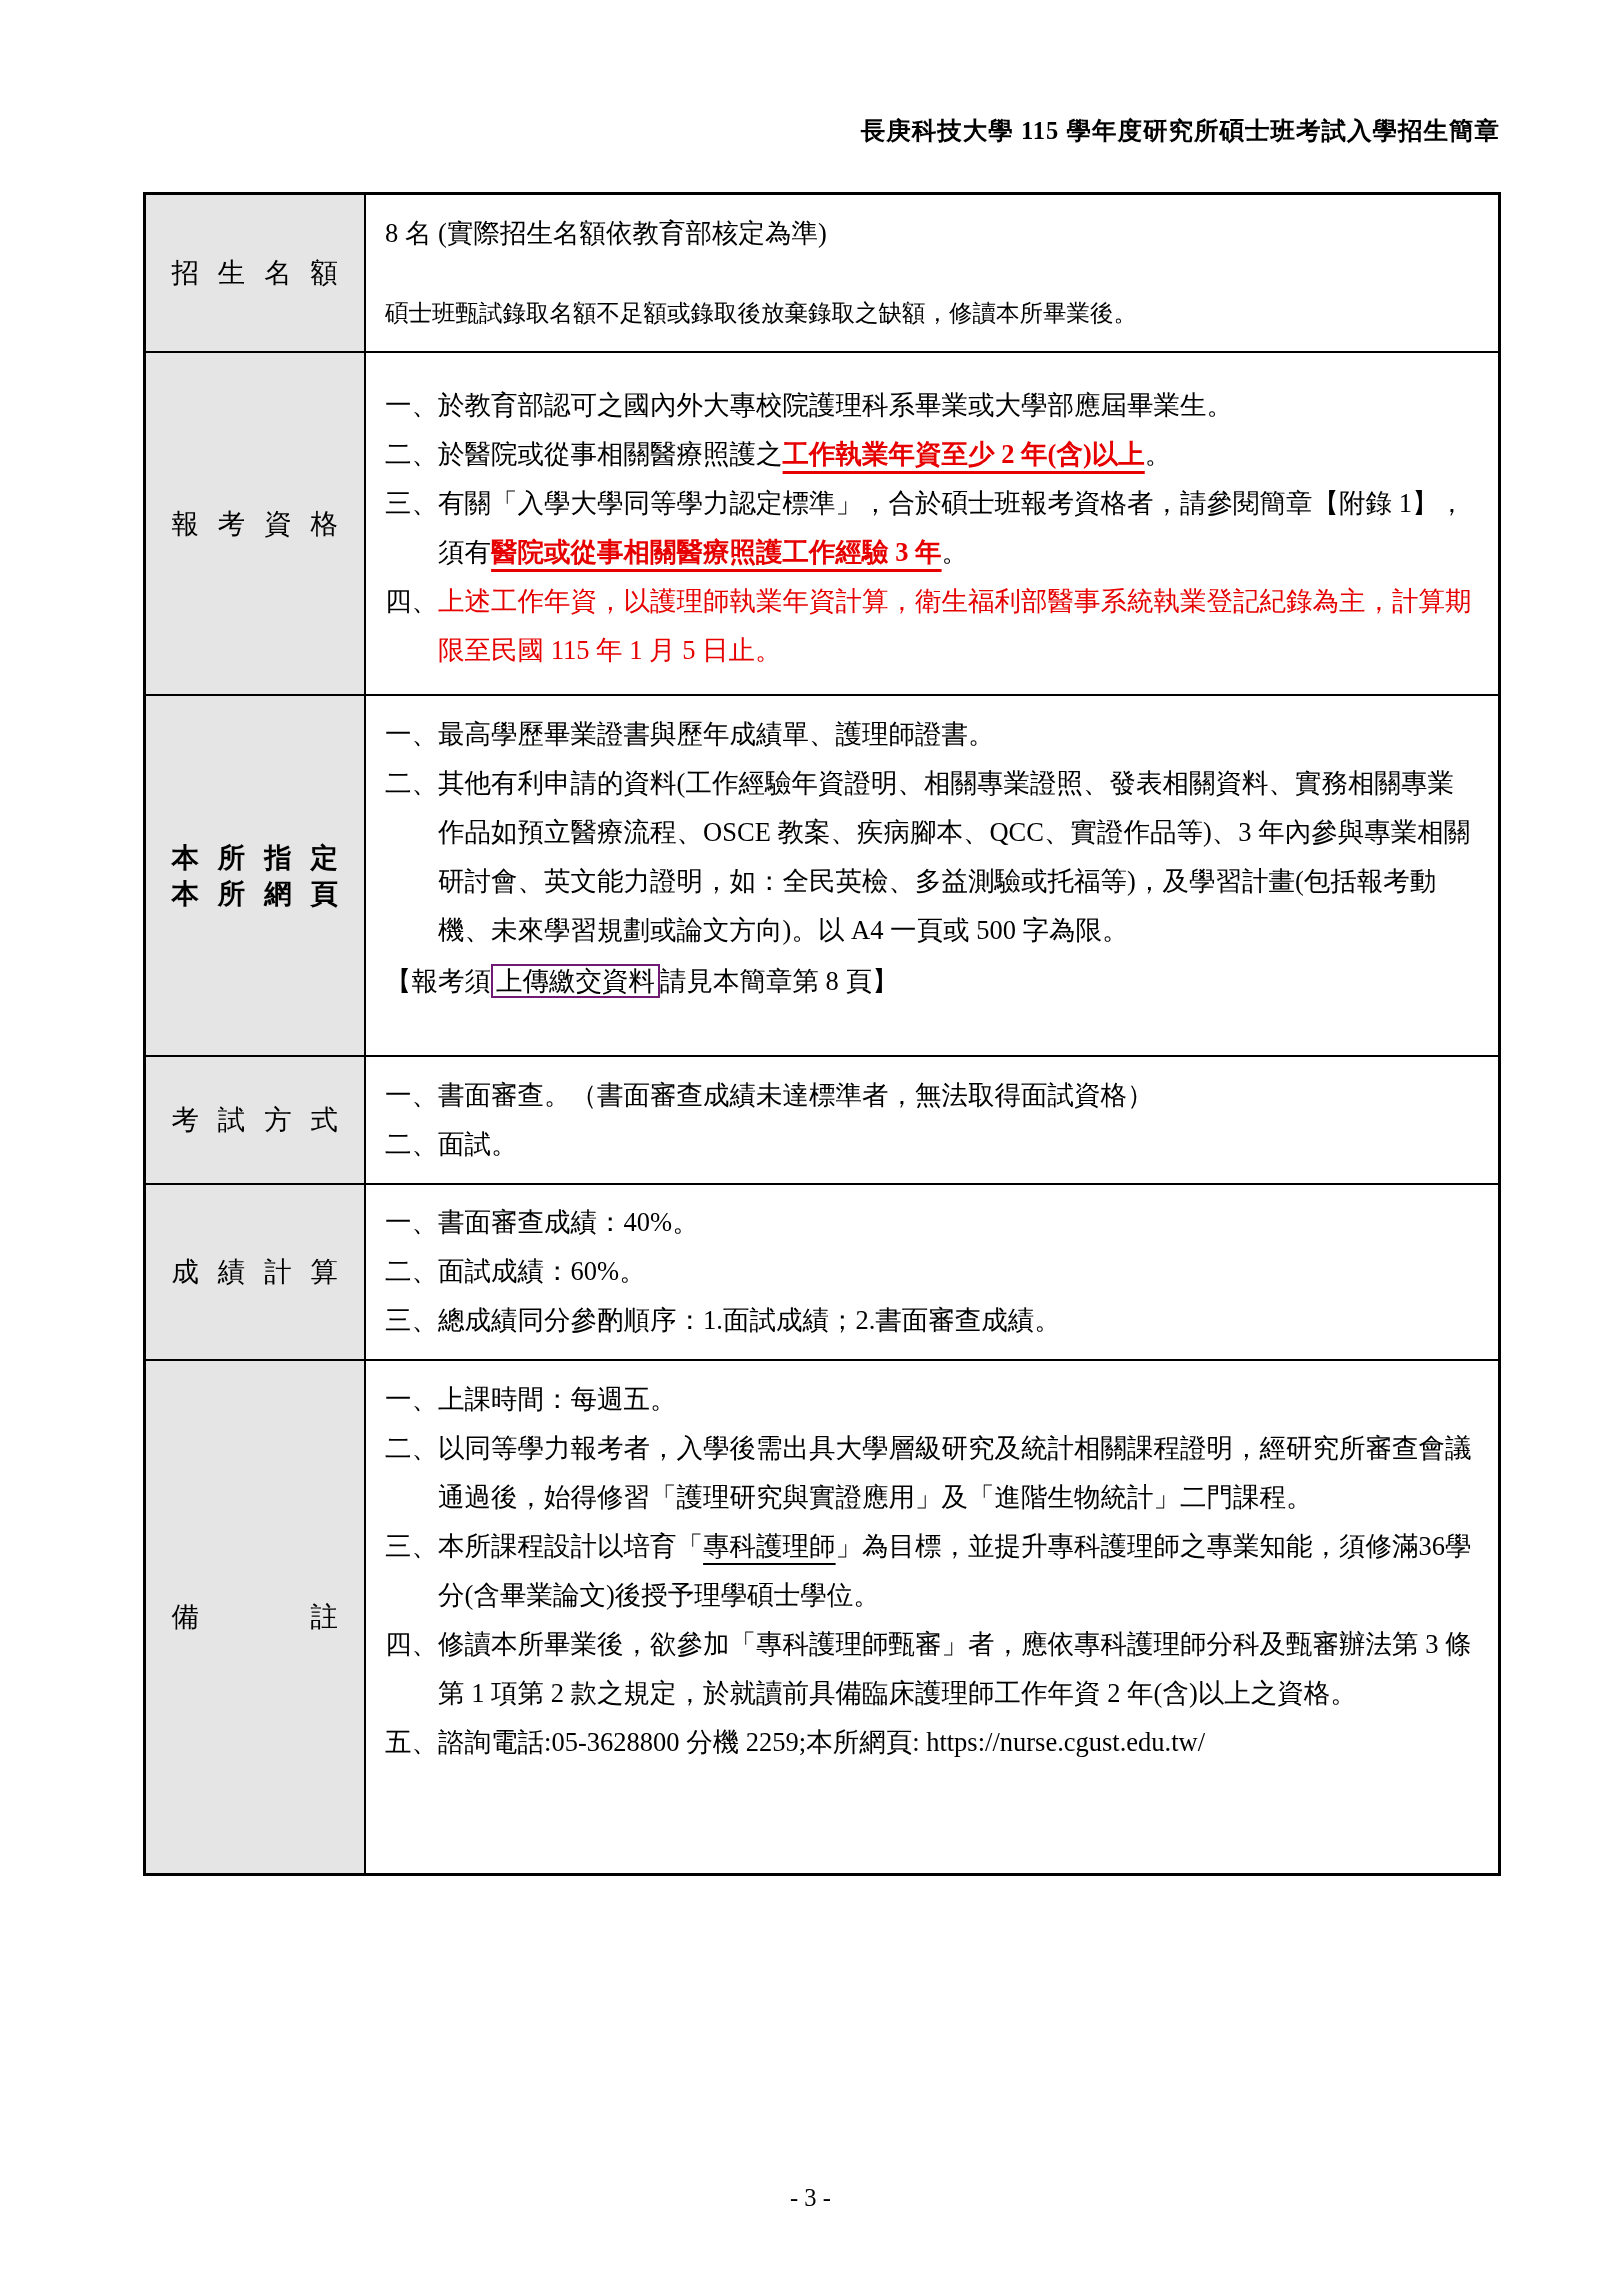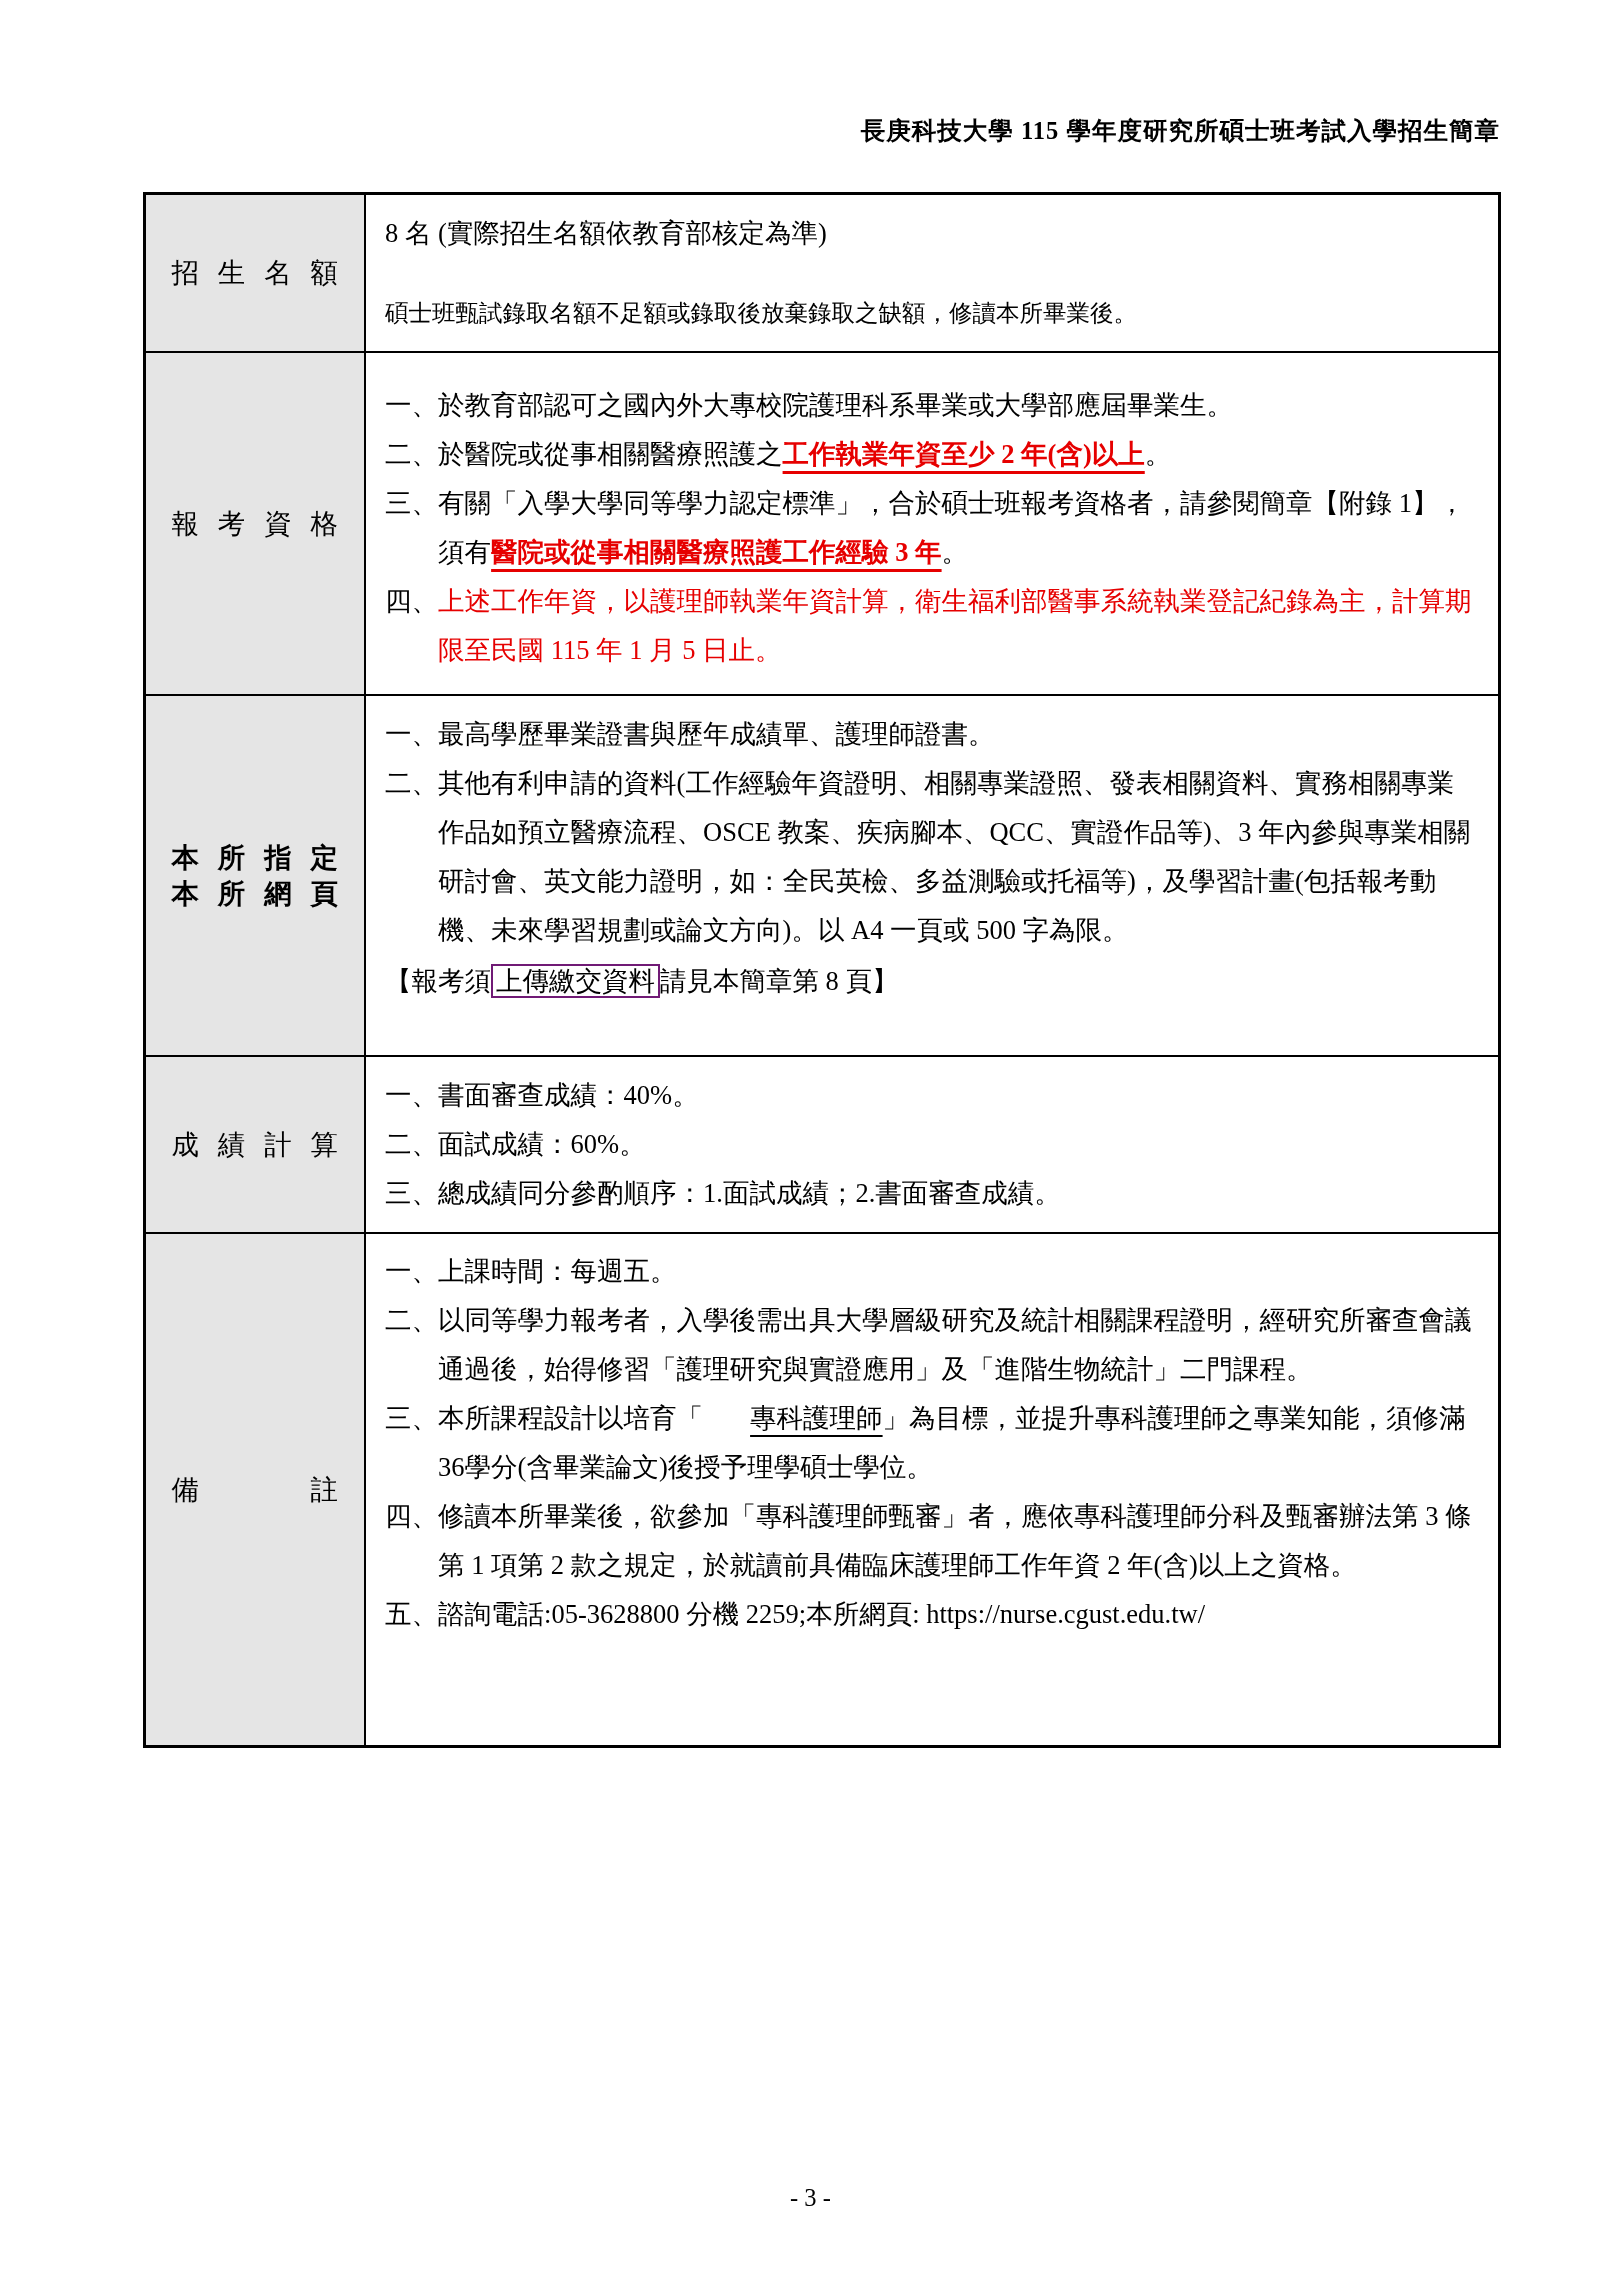--- a/index.html
+++ b/index.html
@@ -73,21 +73,20 @@
     font-weight:bold;
     text-decoration:underline;
     text-decoration-thickness:2.5px;
     text-underline-offset:7.8px;
   }
   .seg-red{color:var(--accent-red);}
   .seg-u{
     text-decoration:underline;
     text-decoration-thickness:2px;
     text-underline-offset:7.8px;
-    margin-left:47px;
   }
   .boxed{
     border:2px solid #701a75;
     padding:0 2.9px;
   }
   .footnote{margin-top:2px;}
   .page-number{
     position:absolute;
     top:2184px;left:0;
     width:100%;
@@ -153,20 +152,35 @@
         <span class="item-body">最高學歷畢業證書與歷年成績單、護理師證書。</span>
       </div>
       <div class="item">
         <span class="item-num">二、</span>
         <span class="item-body">其他有利申請的資料(工作經驗年資證明、相關專業證照、發表相關資料、實務相關專業作品如預立醫療流程、OSCE 教案、疾病腳本、QCC、實證作品等)、3 年內參與專業相關研討會、英文能力證明，如：全民英檢、多益測驗或托福等)，及學習計畫(包括報考動機、未來學習規劃或論文方向)。以 A4 一頁或 500 字為限。</span>
       </div>
       <div class="footnote"><span>【報考須</span><span class="boxed">上傳繳交資料</span><span>請見本簡章第 8 頁】</span></div>
     </td>
   </tr>
 
+  <tr class="row-exam">
+    <td class="label-cell">
+      <div class="jlabel">考試方式</div>
+    </td>
+    <td class="content-cell">
+      <div class="item">
+        <span class="item-num">一、</span>
+        <span class="item-body">書面審查。（書面審查成績未達標準者，無法取得面試資格）</span>
+      </div>
+      <div class="item">
+        <span class="item-num">二、</span>
+        <span class="item-body">面試。</span>
+      </div>
+    </td>
+  </tr>
 
   <tr class="row-scoring">
     <td class="label-cell">
       <div class="jlabel">成績計算</div>
     </td>
     <td class="content-cell">
       <div class="item">
         <span class="item-num">一、</span>
         <span class="item-body">書面審查成績：40%。</span>
       </div>

